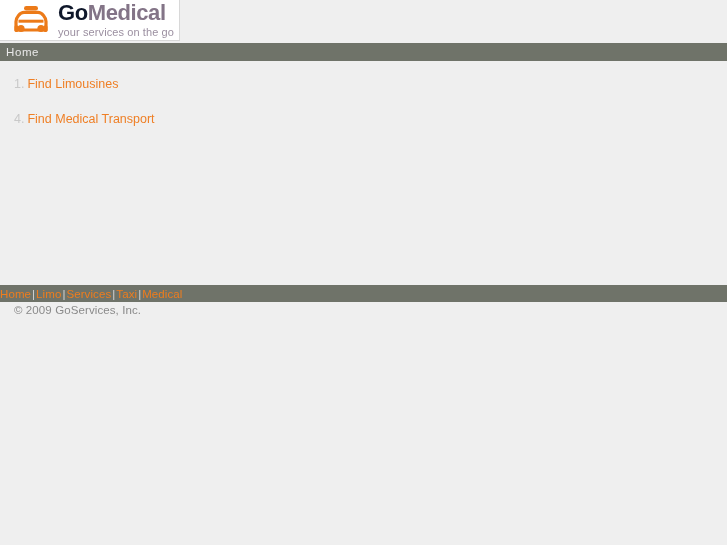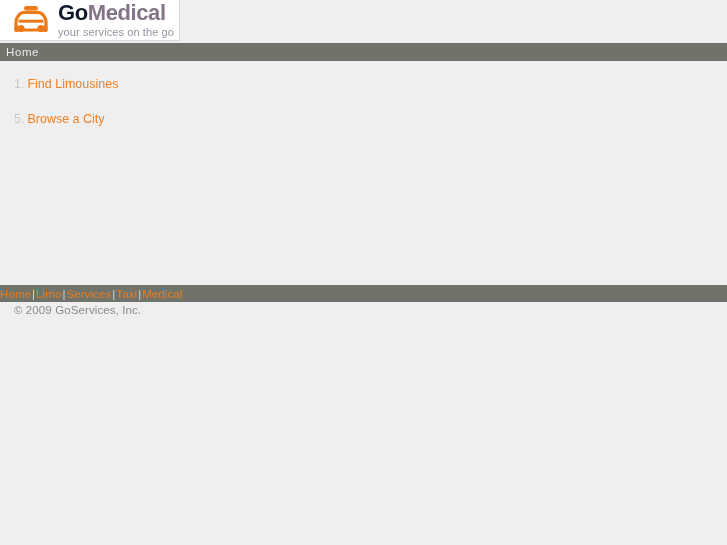--- a/index.html
+++ b/index.html
@@ -163,21 +163,21 @@
 
 <div class="breadcrumb-bar">
   <a class="breadcrumb-item" href="#">Home</a>
 </div>
 
 <ol class="main-list">
   <li>
     <span class="item-number">1.</span><a class="item-link" href="#">Find Limousines</a>
   </li>
   <li>
-    <span class="item-number">5.</span><a class="item-link" href="#">Browse a City</a>
+    <span class="item-number">4.</span><a class="item-link" href="#">Find Medical Transport</a>
   </li>
 </ol>
 
 <div class="footer-bar">
   <a class="footer-link" href="#">Home</a>
   <span class="footer-sep">|</span>
   <a class="footer-link" href="#">Limo</a>
   <span class="footer-sep">|</span>
   <a class="footer-link" href="#">Services</a>
   <span class="footer-sep">|</span>

